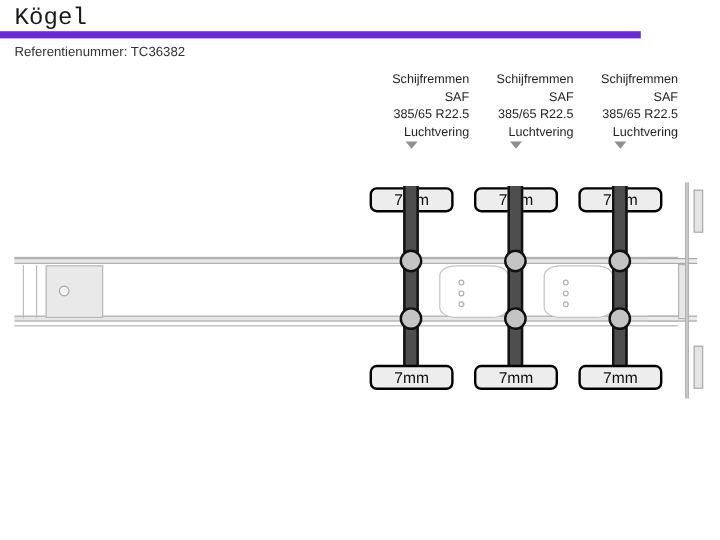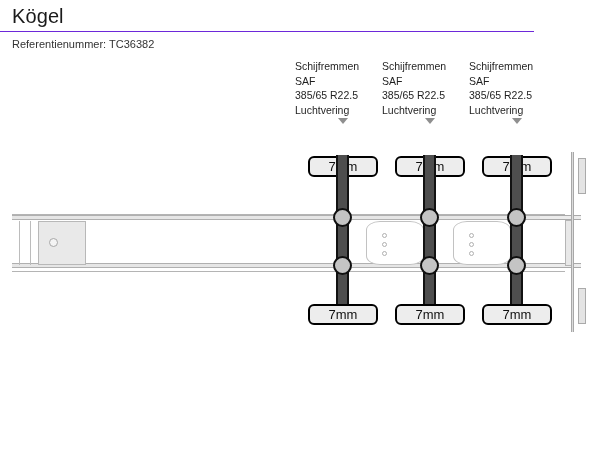--- a/index.html
+++ b/index.html
@@ -16,21 +16,22 @@
     position: relative;
   }
 
   
   #header {
     position: absolute;
     left: 0; top: 0;
     width: 534px;
     height: 32px;
     box-sizing: border-box;
-    border-bottom: 1px solid #6d28d9;
+    border-bottom: 6px solid #6d28d9;
+    font-family: Liberation Mono, monospace;
   }
   #brand-title {
     position: absolute;
     left: 12px;
     top: 4px;
     font-size: 20px;
     font-weight: 400;
     color: #1a1a1a;
     letter-spacing: 0.1px;
     line-height: 24px;
@@ -53,21 +54,21 @@
     top: 55px;
     width: 600px;
     height: 395px;
   }
 
   
   .axle-spec {
     position: absolute;
     top: 4px;
     width: 96px;
-    text-align: left;
+    text-align: right;
     font-size: 10.5px;
     line-height: 14.5px;
     color: #1f1f1f;
   }
   .axle-spec .spec-line { display: block; white-space: nowrap; }
   .axle-spec .spec-arrow {
     display: block;
     margin: 1px auto 0 auto;
     width: 0; height: 0;
     border-left: 5px solid transparent;

